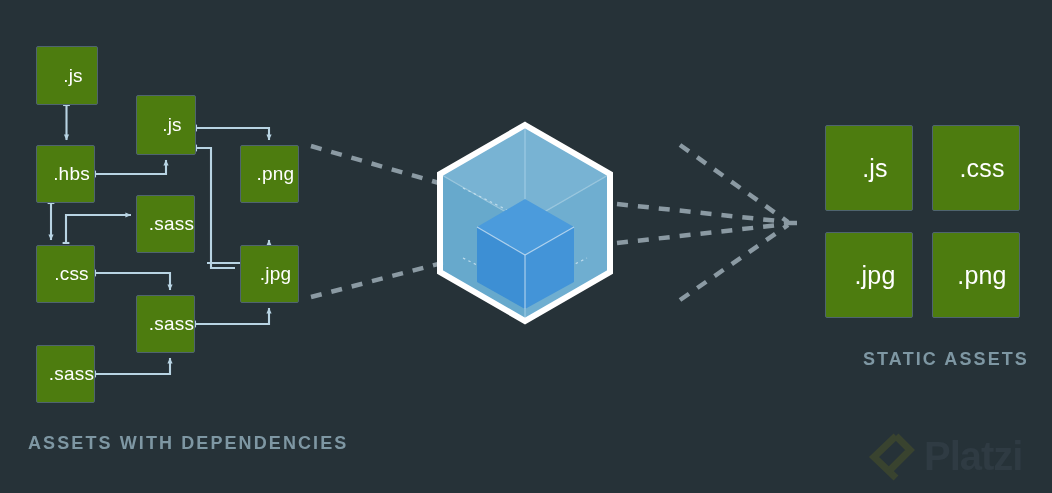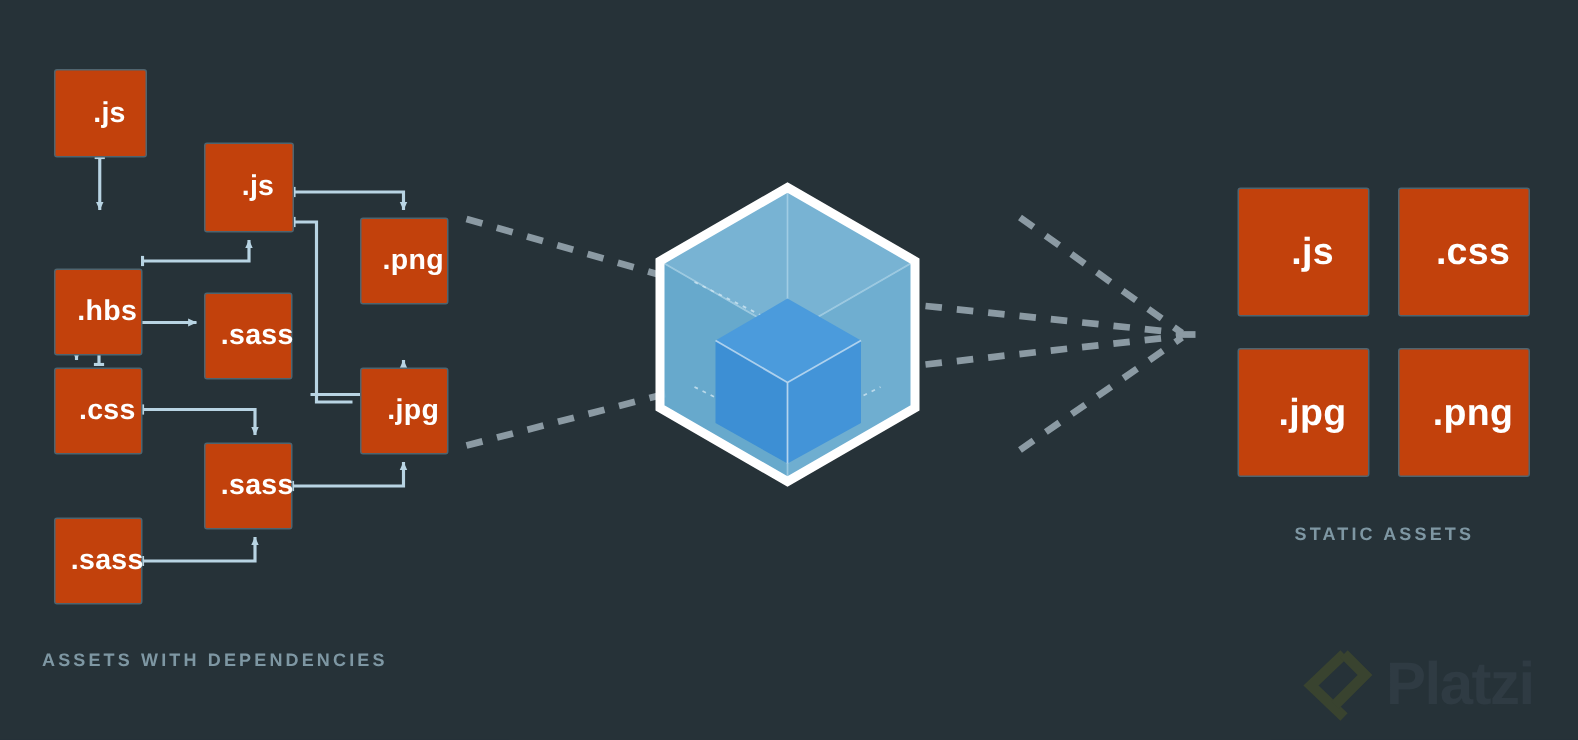--- a/index.html
+++ b/index.html
@@ -25,38 +25,38 @@
     top: 0;
     width: 1052px;
     height: 493px;
   }
   
   .box {
     position: absolute;
     box-sizing: border-box;
     border: 1px solid #4f646f;
     border-radius: 2px;
-    background: #c2410c;
+    background: #4d7c0f;
     color: #ffffff;
     display: flex;
     align-items: center;
     justify-content: center;
-    font-weight: 700;
+    font-weight: 400;
     letter-spacing: 0.2px;
     user-select: none;
     padding-left: 12px;
   }
   .box.module { font-size: 19px; }
   .box.asset  { font-size: 25px; }
 
   
   .caption {
     position: absolute;
     color: #7e97a3;
-    font-size: 12px;
+    font-size: 18px;
     font-weight: bold;
     letter-spacing: 2.1px;
     white-space: nowrap;
     user-select: none;
   }
   
   #watermark {
     position: absolute;
     left: 866px;
     top: 430px;
@@ -157,21 +157,21 @@
         <path d="M525,255 L525,309"></path>
       </g>
 
       <polygon points="525,125 610,174 610,272 525,321 440,272 440,174" fill="none" stroke="#ffffff" stroke-width="6" stroke-linejoin="miter"></polygon>
     </g>
   </svg>
 
   <div>
     <div class="box module" style="left:36px;  top:46px;  width:62px; height:59px;">.js</div>
     <div class="box module" style="left:136px; top:95px;  width:60px; height:60px;">.js</div>
-    <div class="box module" style="left:36px;  top:145px; width:59px; height:58px;margin-top:34px;">.hbs</div>
+    <div class="box module" style="left:36px;  top:145px; width:59px; height:58px;">.hbs</div>
     <div class="box module" style="left:240px; top:145px; width:59px; height:58px;">.png</div>
     <div class="box module" style="left:136px; top:195px; width:59px; height:58px;">.sass</div>
     <div class="box module" style="left:36px;  top:245px; width:59px; height:58px;">.css</div>
     <div class="box module" style="left:240px; top:245px; width:59px; height:58px;">.jpg</div>
     <div class="box module" style="left:136px; top:295px; width:59px; height:58px;">.sass</div>
     <div class="box module" style="left:36px;  top:345px; width:59px; height:58px;">.sass</div>
   </div>
 
   <div>
     <div class="box asset" style="left:825px; top:125px; width:88px; height:86px;">.js</div>

